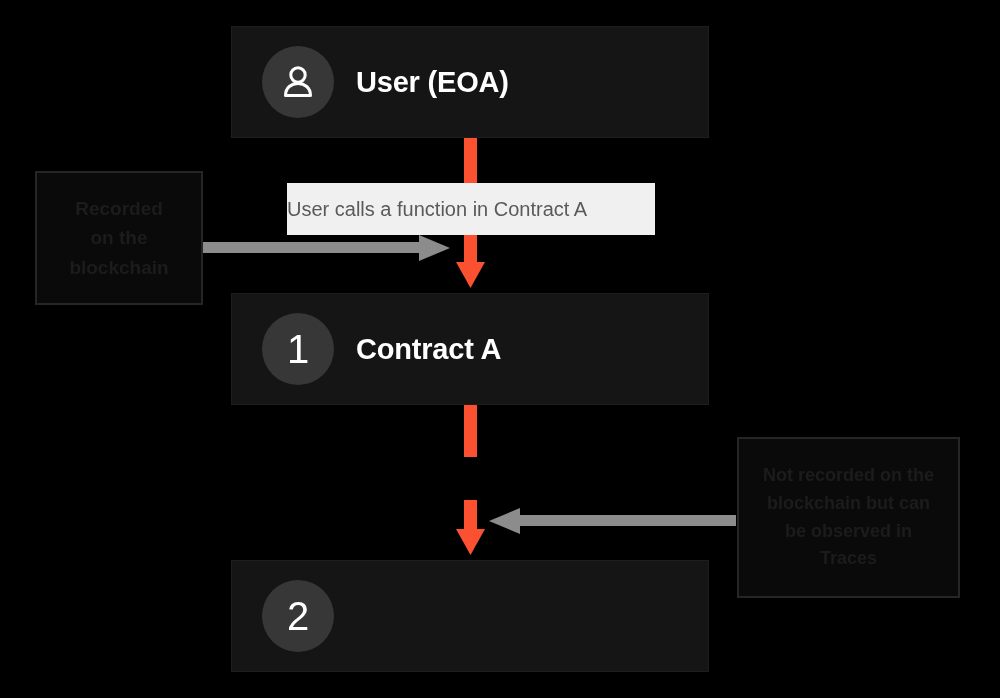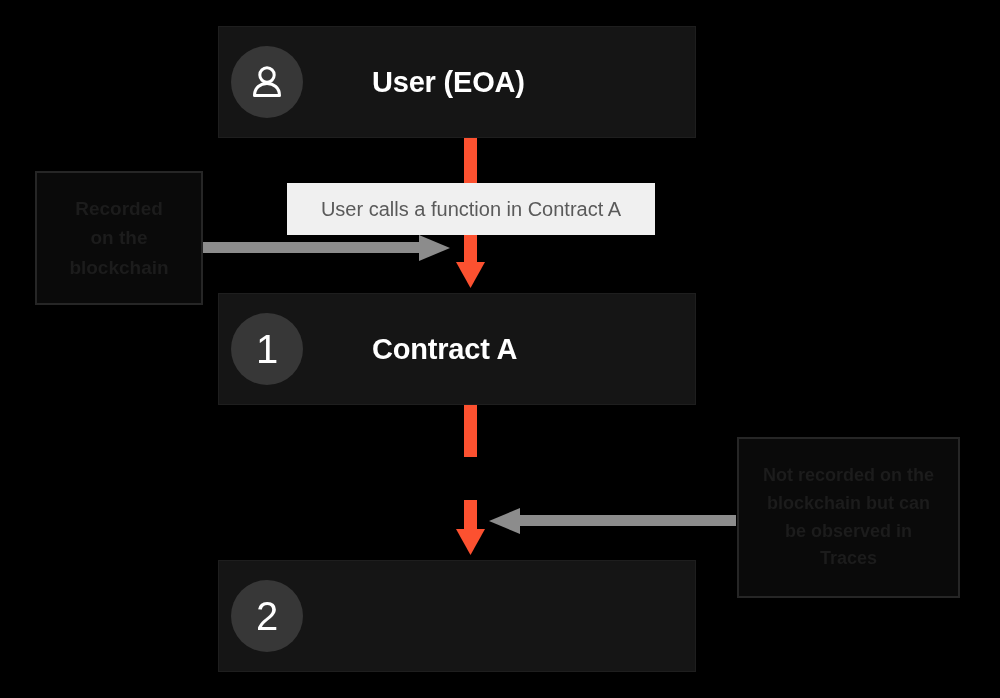--- a/index.html
+++ b/index.html
@@ -17,30 +17,29 @@
   }
 
   .canvas {
     position: absolute;
     inset: 0;
   }
 
   
   .node {
     position: absolute;
-    left: 218px;
+    left: 231px;
     width: 478px;
     height: 112px;
     background: #151515;
     border: 1px solid #1e1e1e;
     box-sizing: border-box;
     display: flex;
     align-items: center;
-    padding-left: 12px;
-    gap: 47px;
+    padding-left: 30px;
   }
   #node-user   { top: 26px; }
   #node-a      { top: 293px; }
   #node-b      { top: 560px; }
 
   .node-badge {
     width: 72px;
     height: 72px;
     border-radius: 50%;
     background: #373737;
@@ -63,21 +62,20 @@
   }
   .person-icon svg { display: block; }
 
   
   .caption {
     position: absolute;
     background: #f0f0f0;
     box-sizing: border-box;
     display: flex;
     align-items: center;
-    justify-content: center;
     color: #5a5a5a;
     font-size: 20px;
     white-space: nowrap;
   }
   #caption-1 {
     left: 287px;
     top: 183px;
     width: 368px;
     height: 52px;
   }

